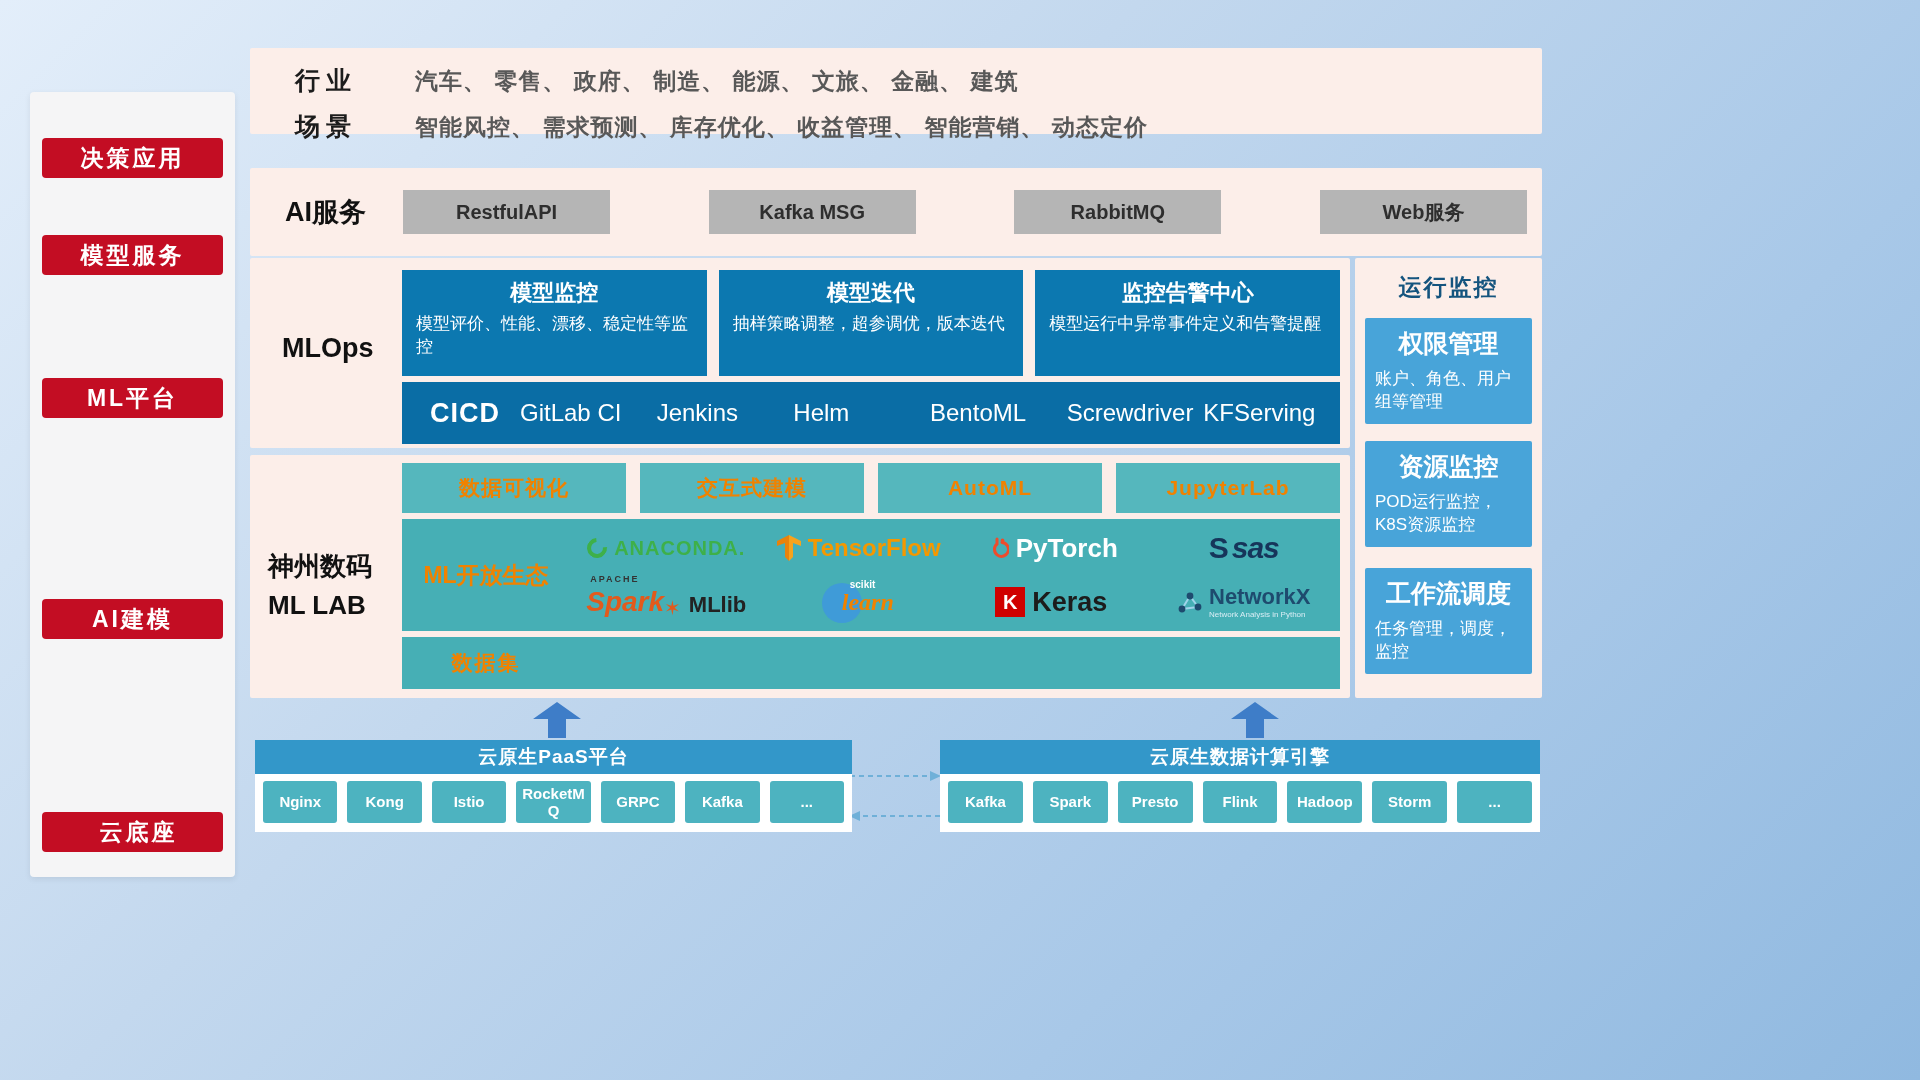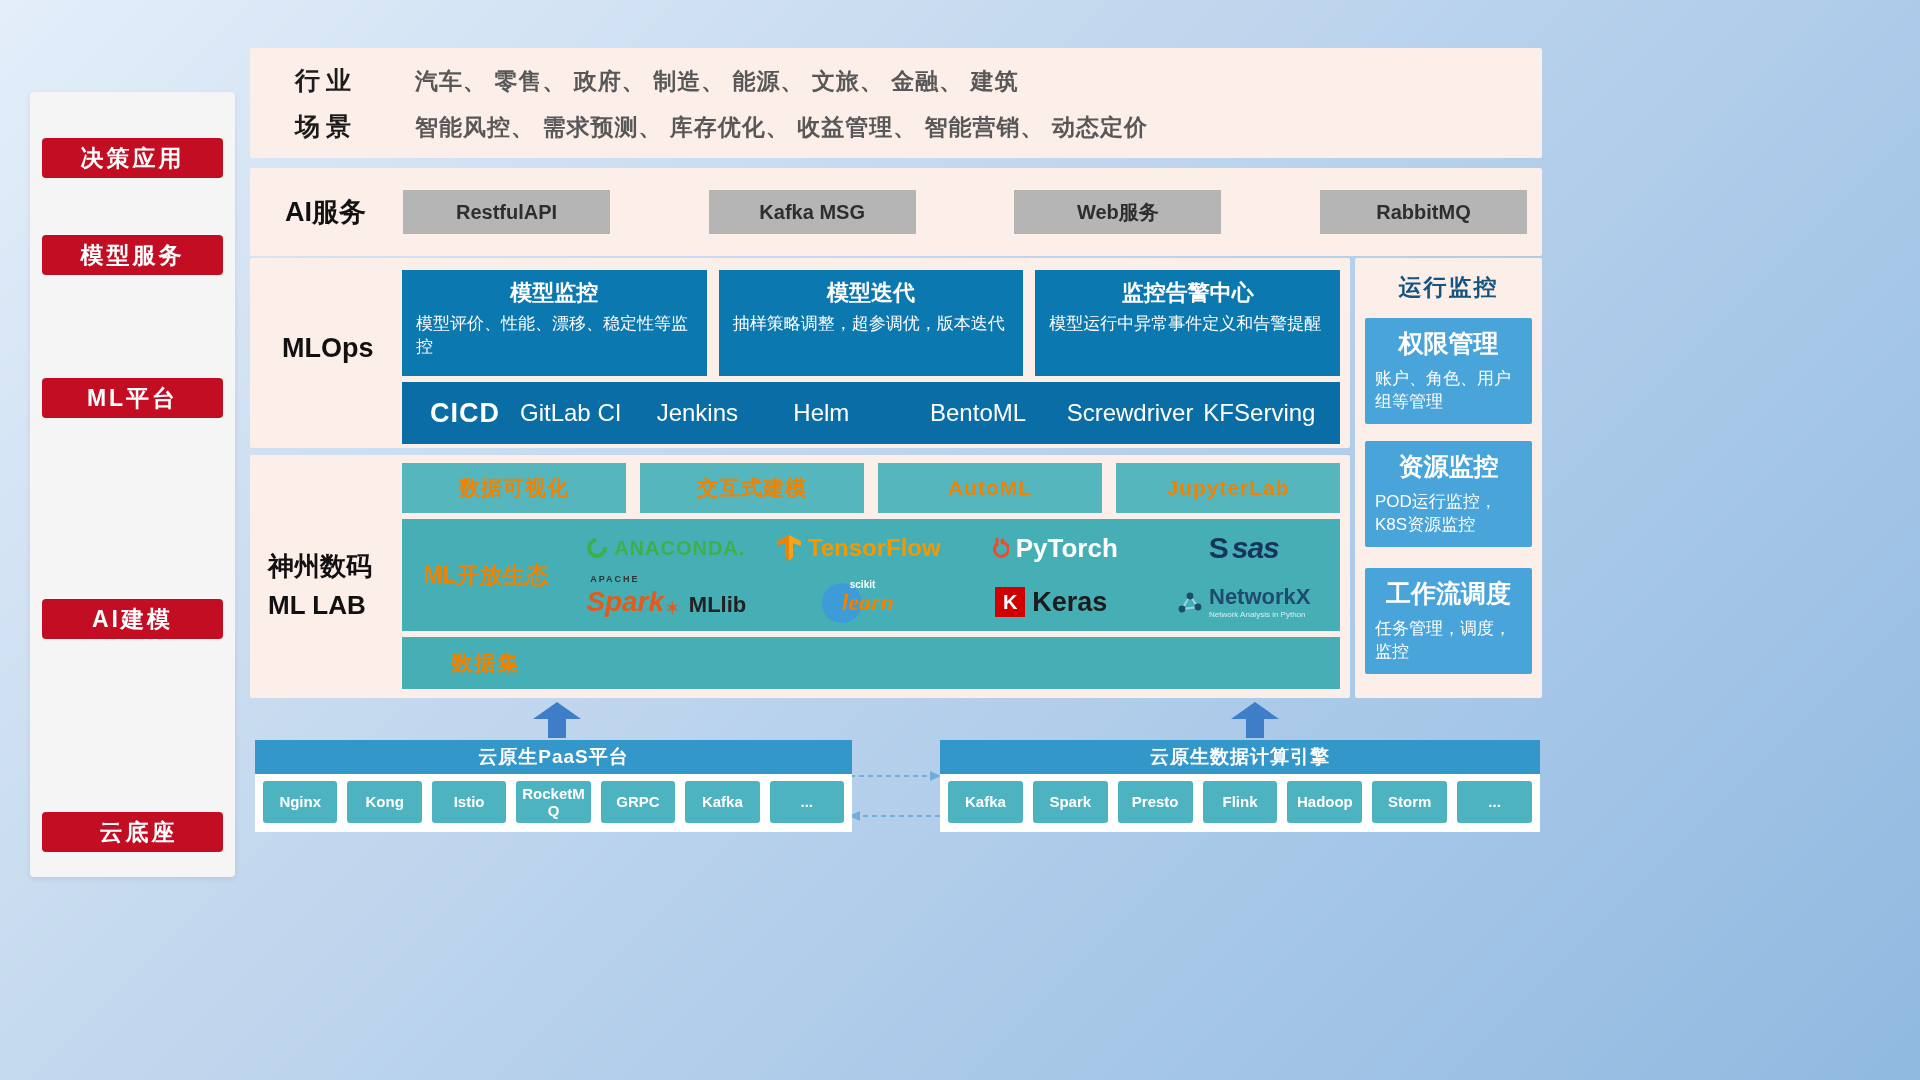--- a/index.html
+++ b/index.html
@@ -20,21 +20,21 @@
     position:absolute; left:12px; width:181px; height:40px;
     background:#c30d23; color:#fff; border-radius:4px;
     display:flex; align-items:center; justify-content:center;
     font-size:23px; font-weight:bold; letter-spacing:3px;
   }
   .side-btn.b0{top:46px;} .side-btn.b1{top:143px;} .side-btn.b2{top:286px;}
   .side-btn.b3{top:507px;} .side-btn.b4{top:720px;padding-left:12px;}
 
   
   .panel { position:absolute; background:#fceee9; border-radius:2px; }
-  .top-panel   { left:250px; top:48px;  width:1292px; height:110px; }
+  .top-panel   { left:250px; top:48px;  width:1292px; height:86px; }
   .ai-panel    { left:250px; top:168px; width:1292px; height:88px;  }
   .mlops-panel { left:250px; top:258px; width:1100px; height:190px; }
   .monitor-panel{ left:1355px; top:258px; width:187px; height:440px; }
   .mllab-panel { left:250px; top:455px; width:1100px; height:243px; }
 
   
   .ind-line { position:absolute; left:45px; display:flex; align-items:baseline; }
   .ind-line.l1{ top:16px; } .ind-line.l2{ top:62px; }
   .ind-label { width:120px; font-size:25px; font-weight:bold; color:#1c1c1c; letter-spacing:6px; }
   .ind-value { font-size:23px; font-weight:bold; color:#585858; letter-spacing:1px; }
@@ -142,22 +142,22 @@
       <span class="ind-label">场景</span>
       <span class="ind-value">智能风控、 需求预测、 库存优化、 收益管理、 智能营销、 动态定价</span>
     </div>
   </div>
 
   <div class="panel ai-panel">
     <div class="ai-label">AI服务</div>
     <div class="ai-btn-row">
       <div class="gray-btn">RestfulAPI</div>
       <div class="gray-btn">Kafka MSG</div>
+      <div class="gray-btn">RabbitMQ</div>
       <div class="gray-btn">Web服务</div>
-      <div class="gray-btn">RabbitMQ</div>
     </div>
   </div>
 
   <div class="panel mlops-panel">
     <div class="mlops-label">MLOps</div>
     <div class="mlops-cards">
       <div class="blue-card">
         <div class="c-title">模型监控</div>
         <div class="c-desc">模型评价、性能、漂移、稳定性等监控</div>
       </div>

